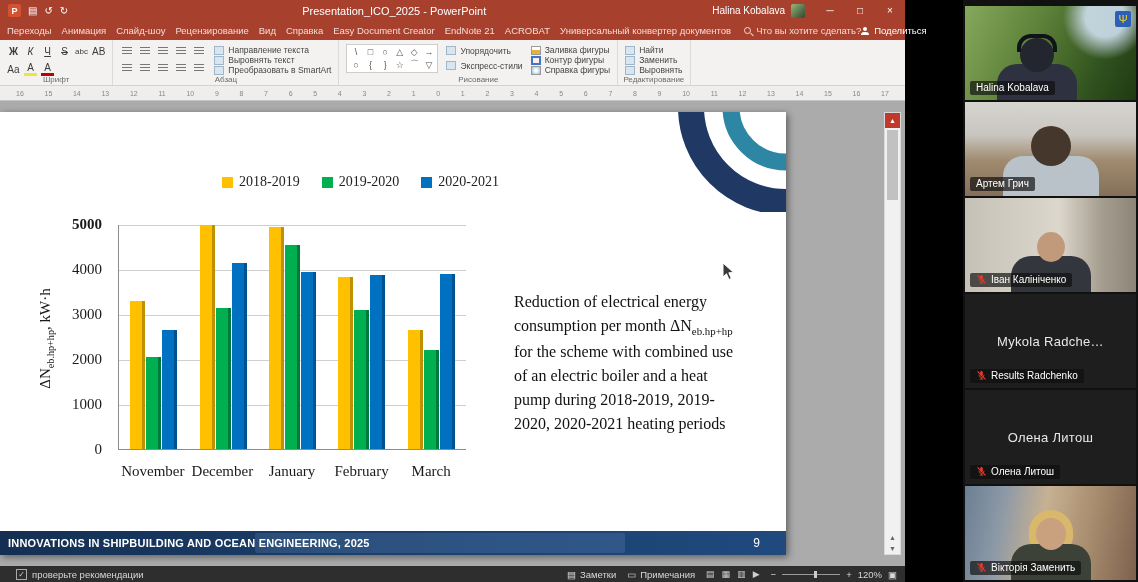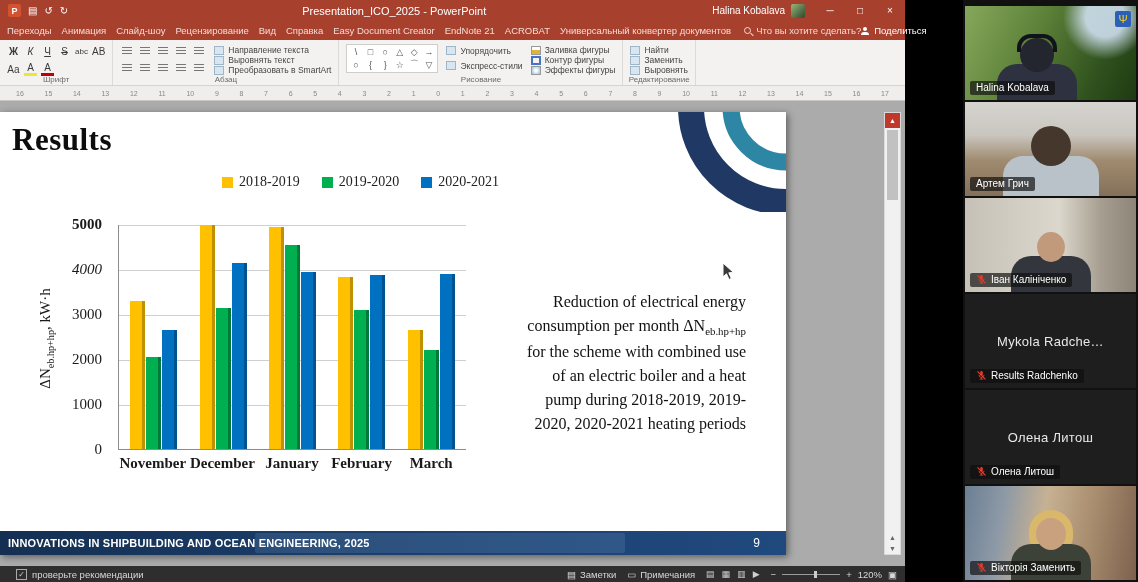--- a/index.html
+++ b/index.html
@@ -68,28 +68,28 @@
   .lg-sw { width:11px; height:11px; display:inline-block; margin-right:6px; }
 
   .chart { position:absolute; left:30px; top:105px; width:470px; height:275px; }
   .yticks { position:absolute; left:0; top:8px; width:80px; height:225px; }
   .ytick { position:absolute; right:8px; transform:translateY(-55%); font-size:15px; color:#1a1a1a; }
   .plot { position:absolute; left:88px; top:8px; width:348px; height:225px;
           border-left:1px solid #8c8c8c; border-bottom:1px solid #8c8c8c; display:flex; align-items:flex-end; }
   .gridline { position:absolute; left:0; right:0; height:1px; background:#CFCFCF; }
   .bargroup { flex:1; display:flex; justify-content:center; align-items:flex-end; gap:1px; height:100%; position:relative; z-index:1; }
   .bar { width:15px; }
-  .xlabels { position:absolute; left:88px; top:238px; width:348px; display:flex;font-weight:bold; }
+  .xlabels { position:absolute; left:88px; top:246px; width:348px; display:flex; }
   .xcat { flex:1; text-align:center; font-size:15px; color:#1a1a1a; }
   .ylabel { position:absolute; left:-96px; top:112px; width:225px; text-align:center;
             transform:rotate(-90deg); font-size:15px; color:#1a1a1a; }
   sub { font-size:68%; }
 
   .desc { position:absolute; left:514px; top:178px; width:232px; font-size:16px; line-height:1.5;
-          text-align:right; color:#111; }
+          text-align:left; color:#111; }
 
   .slide-footerbar { position:absolute; left:0; bottom:0; width:100%; height:24px;
           background:linear-gradient(90deg,#142F52 0%,#1B3E6B 45%,#20497E 100%);
           display:flex; align-items:center; font-family:"Liberation Sans",sans-serif; }
   .footer-hl { position:absolute; left:255px; top:2px; width:370px; height:20px; background:rgba(130,170,215,.18); border-radius:2px; }
   .footer-text { color:#fff; font-size:11px; font-weight:bold; letter-spacing:.2px; padding-left:8px; position:relative; }
   .pagenum { margin-left:auto; padding-right:26px; color:#fff; font-size:12px; position:relative; }
 
   .cursor { position:absolute; left:722px; top:150px; }
 
@@ -320,21 +320,21 @@
           <div class="sbtn">
             <span class="sw sw-fill"></span>
             <span>Заливка фигуры</span>
           </div>
           <div class="sbtn">
             <span class="sw sw-outline"></span>
             <span>Контур фигуры</span>
           </div>
           <div class="sbtn">
             <span class="sw sw-effects"></span>
-            <span>Эффекты фигуры</span>
+            <span>Справка фигуры</span>
           </div>
         </div>
         <div class="glabel">Рисование</div>
       </div>
 
       <div class="rgroup">
         <div class="tcol">
           <div class="tbtn">
             <span class="mini"></span>
             <span>Найти</span>
@@ -387,21 +387,20 @@
           <span class="rnum">13</span>
           <span class="rnum">14</span>
           <span class="rnum">15</span>
           <span class="rnum">16</span>
           <span class="rnum">17</span>
         </div>
     </div>
 
     <div class="slidearea">
       <div class="slide">
-        <div class="slide-title">Results</div>
 
         <svg class="corner-decor" width="135" height="100" viewBox="0 0 135 100">
           <circle cx="135" cy="-5" r="95" fill="none" stroke="#1F3864" stroke-width="26"></circle>
           <circle cx="135" cy="-5" r="55" fill="none" stroke="#2E86A5" stroke-width="17"></circle>
         </svg>
 
         <div class="chart-legend">
             <span class="lg-item">
               <span class="lg-sw" style="background: rgb(255, 192, 0);"></span>
               <span>2018-2019</span>
@@ -418,21 +417,21 @@
 
         <div class="chart">
           <div class="ylabel">
             <span>ΔN</span><sub>eb.hp+hp</sub><span>, kW·h</span>
           </div>
           <div class="yticks">
               <div class="ytick" style="top: 225px;">0</div>
               <div class="ytick" style="top: 180px;">1000</div>
               <div class="ytick" style="top: 135px;">2000</div>
               <div class="ytick" style="top: 90px;">3000</div>
-              <div class="ytick" style="top: 45px; font-style: italic;">4000</div>
+              <div class="ytick" style="top: 45px;">4000</div>
               <div class="ytick" style="top: 0px; font-weight: bold;">5000</div>
             </div>
           <div class="plot">
               <div class="gridline" style="top: 180px;"></div>
               <div class="gridline" style="top: 135px;"></div>
               <div class="gridline" style="top: 90px;"></div>
               <div class="gridline" style="top: 45px;"></div>
               <div class="gridline" style="top: 0px;"></div>
               <div class="bargroup">
                 <div class="bar" style="height: 66%; background: linear-gradient(90deg, rgb(255, 192, 0) 78%, rgb(191, 144, 0) 78%);"></div>

